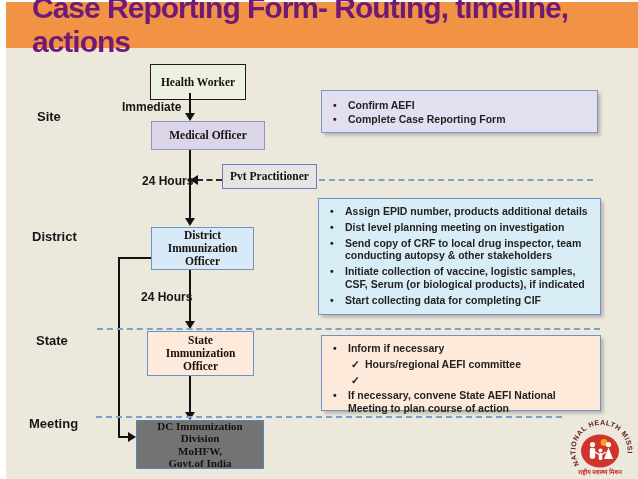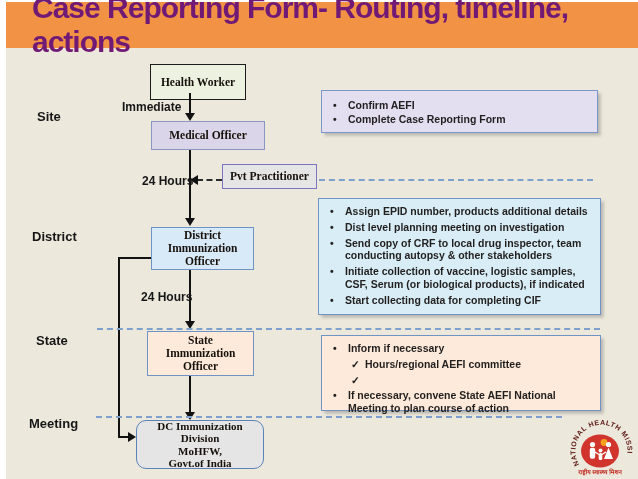--- a/index.html
+++ b/index.html
@@ -16,21 +16,21 @@
   
   .node{position:absolute;display:flex;align-items:center;justify-content:center;
         text-align:center;font-family:"Liberation Serif", serif;font-weight:bold;
         font-size:11.5px;line-height:1.12;color:#17110c;white-space:pre-line;
         border:1.6px solid #333;box-sizing:border-box;}
   .n-health{left:150px;top:64px;width:96px;height:36px;background:#EDF2E0;border-color:#1c1c1c;}
   .n-medical{left:151px;top:121px;width:114px;height:29px;background:#DBD5EA;border-color:#8B97C2;}
   .n-pvt{left:222px;top:164px;width:95px;height:25px;background:#e5e5e5;border-color:#7D74C1;}
   .n-district{left:151px;top:227px;width:103px;height:43px;background:#D8EAF8;border-color:#6F93C4;}
   .n-state{left:147px;top:331px;width:107px;height:45px;background:#FDEADA;border-color:#6F93C4;}
-  .n-national{left:136px;top:420px;width:128px;height:49px;background:#e5e5e5;border-color:#5B83B8;font-size:11px;border-radius:10px;}
+  .n-national{left:136px;top:420px;width:128px;height:49px;background:#737373;border-color:#5B83B8;font-size:11px;}
   
   .tlabel{position:absolute;font-size:12px;font-weight:bold;color:#161616;text-align:center;}
   
   .vline{position:absolute;width:2px;background:#121212;}
   .hline{position:absolute;height:2px;background:#121212;}
   .ah-down{position:absolute;width:0;height:0;border-left:5px solid transparent;
            border-right:5px solid transparent;border-top:8px solid #121212;}
   .ah-left{position:absolute;width:0;height:0;border-top:5px solid transparent;
            border-bottom:5px solid transparent;border-right:8px solid #121212;}
   .ah-right{position:absolute;width:0;height:0;border-top:5px solid transparent;

